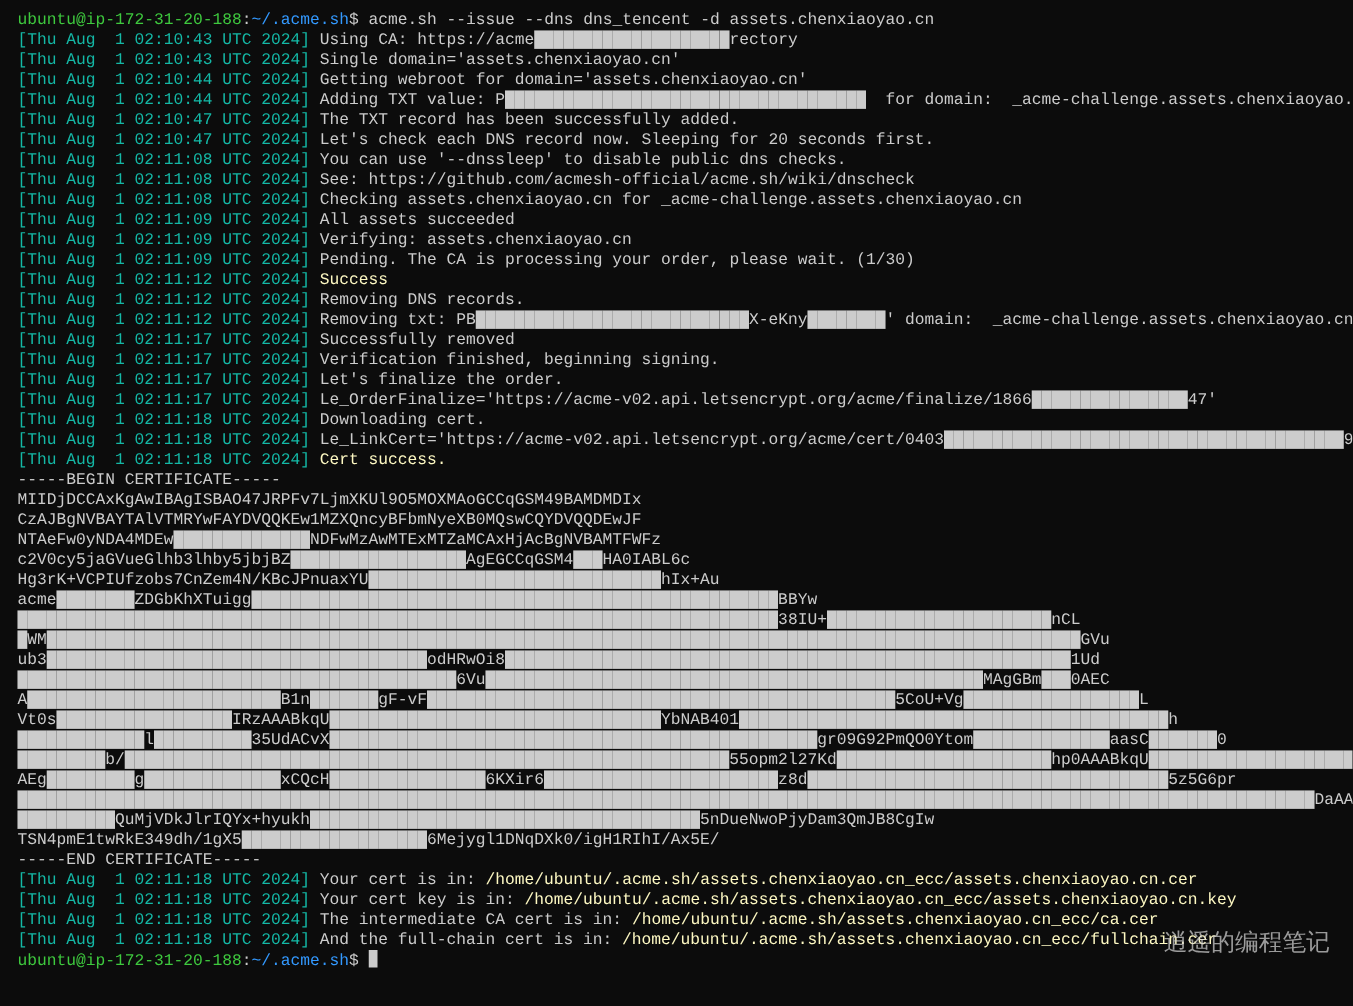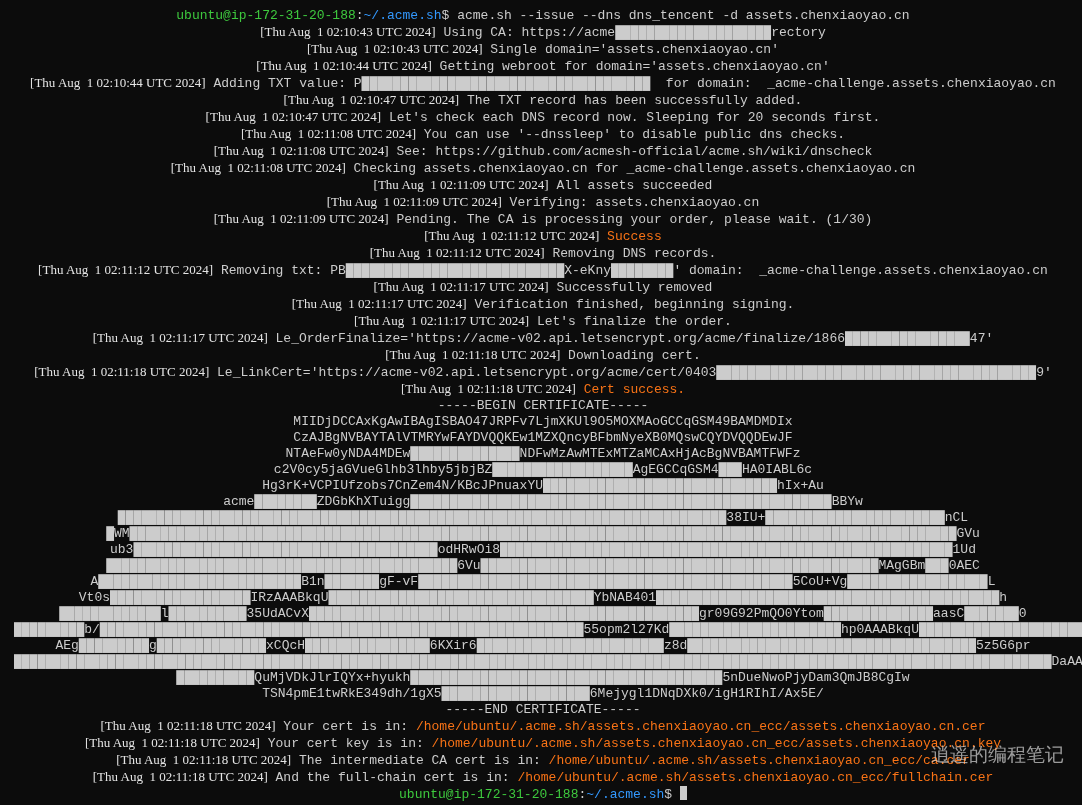--- a/index.html
+++ b/index.html
@@ -13,29 +13,29 @@
     width: 1082px;
     height: 805px;
     overflow: hidden;
     position: relative;
   }
   .terminal {
     padding: 8px 10px 10px 14px;
     white-space: nowrap;
     overflow: hidden;
   }
-  .line { white-space: pre; text-align: center; }
+  .line { white-space: pre; }
   .prompt-user { color: #3EC93E; }
   .prompt-colon { color: #cccccc; }
   .prompt-path { color: #3399ff; }
   .prompt-dollar { color: #cccccc; }
   .cmd { color: #cccccc; }
-  .ts { color: #e5e5e5; font-family: Liberation Serif, serif; }
+  .ts { color: #14b8a6; }
   .msg { color: #cccccc; }
-  .green { color: #f97316; }
+  .green { color: #fef9c3; }
   .cursor {
     display: inline-block;
     width: 7px;
     height: 14px;
     background: #cccccc;
     vertical-align: -2px;
   }
   .watermark {
     position: absolute;
     right: 18px;

